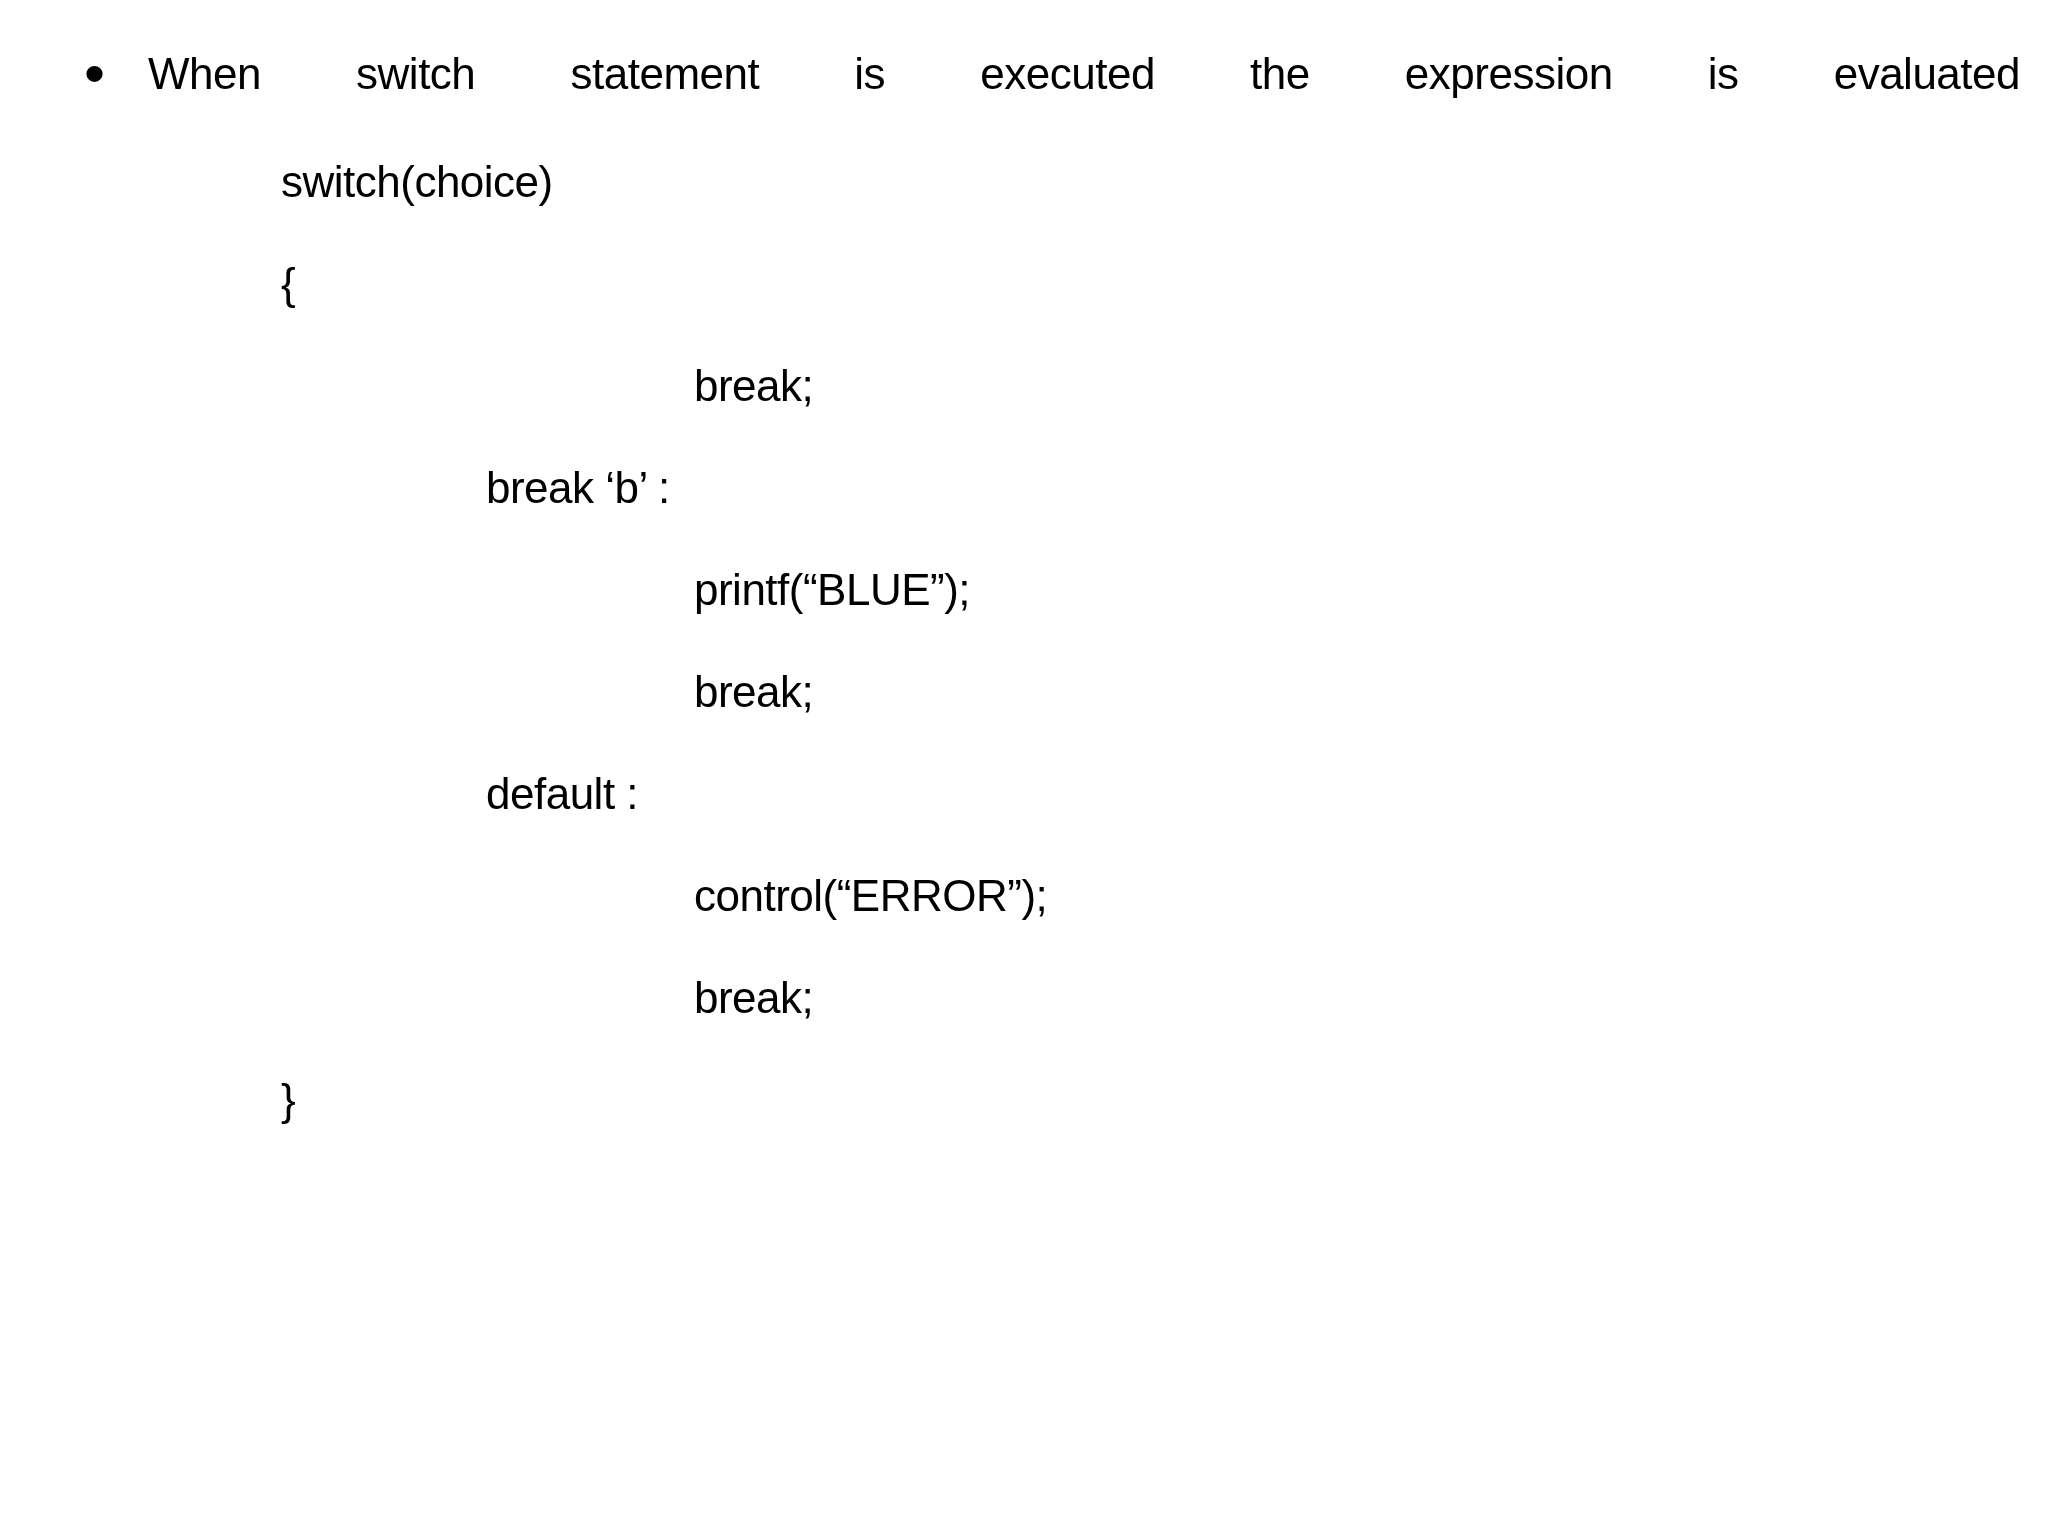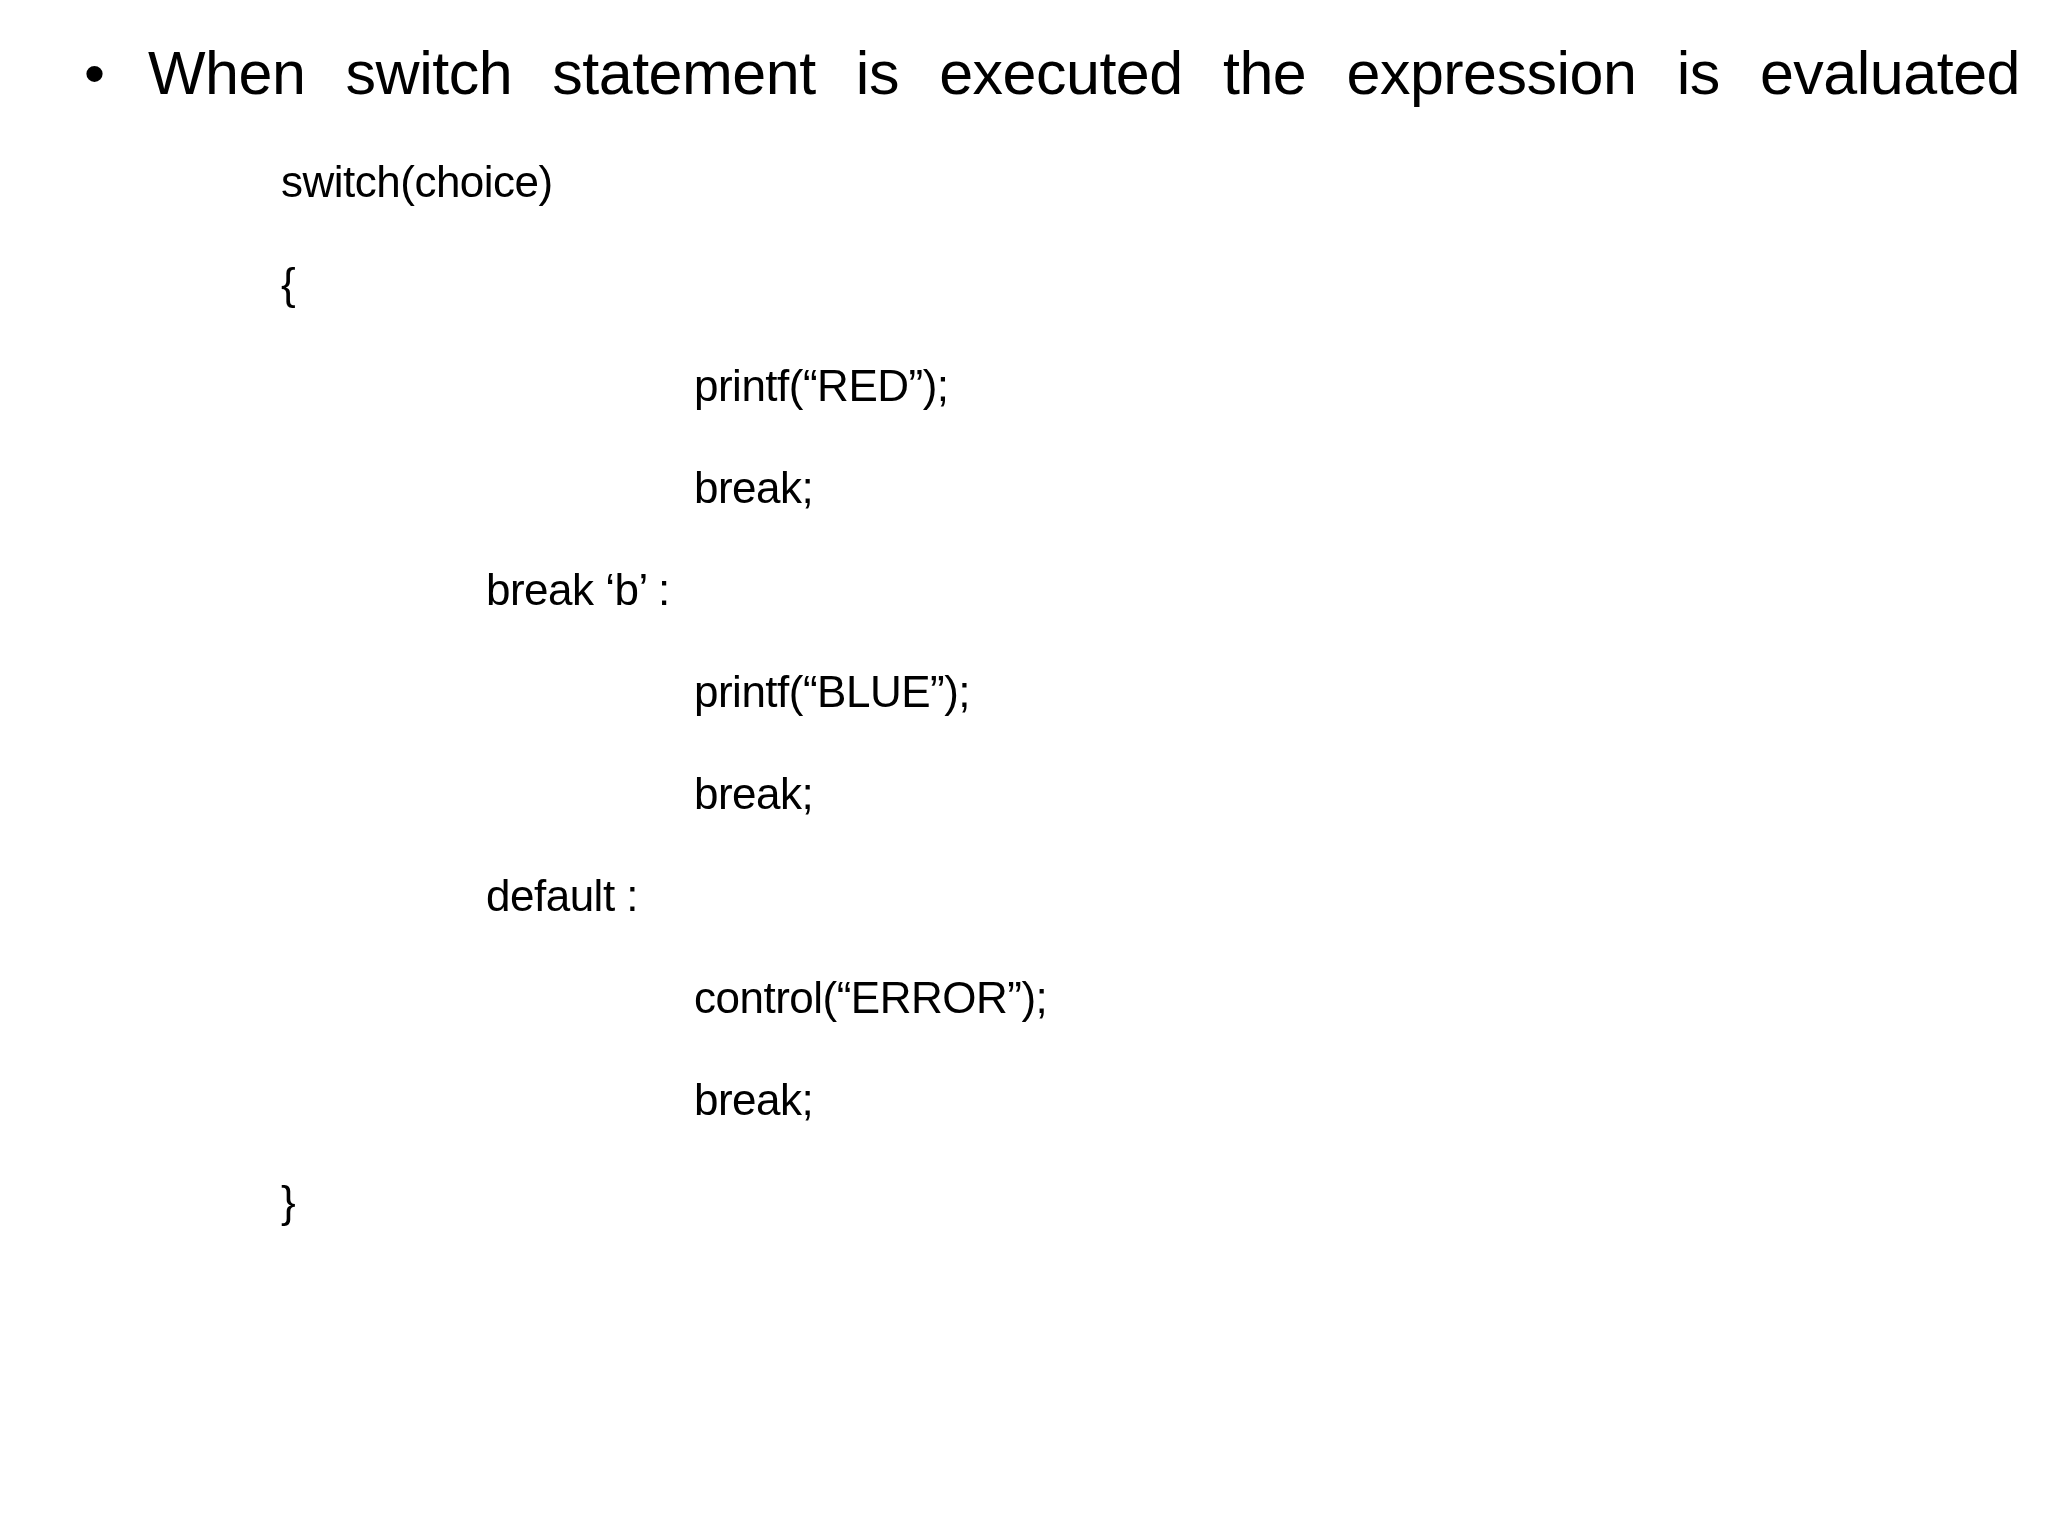--- a/index.html
+++ b/index.html
@@ -27,21 +27,21 @@
   }
   .bullet-marker {
     flex: 0 0 64px;
     font-size: 60px;
     line-height: 87px;
     letter-spacing: 0;
   }
   .par-lines {
     flex: 1 1 auto;
     min-width: 0;
-    font-size: 61px;
+    font-size: 44px;
     line-height: 87px;
     letter-spacing: -0.5px;
   }
   .par-line {
     white-space: normal;
   }
   .par-line.justify {
     text-align: justify;
     text-align-last: justify;
   }
@@ -67,21 +67,20 @@
   <div class="bullet-row">
     <span class="bullet-marker">•</span>
     <div class="par-lines">
       <div class="par-line justify">When switch statement is executed the expression is evaluated</div>
     </div>
   </div>
 
   <div class="code-block">
     <div class="code-line indent-1">switch(choice)</div>
     <div class="code-line indent-1">{</div>
-    <div class="code-line indent-3">printf(“RED”);</div>
     <div class="code-line indent-3">break;</div>
     <div class="code-line indent-2">break ‘b’ :</div>
     <div class="code-line indent-3">printf(“BLUE”);</div>
     <div class="code-line indent-3">break;</div>
     <div class="code-line indent-2">default :</div>
     <div class="code-line indent-3">control(“ERROR”);</div>
     <div class="code-line indent-3">break;</div>
     <div class="code-line indent-1">}</div>
   </div>
 

